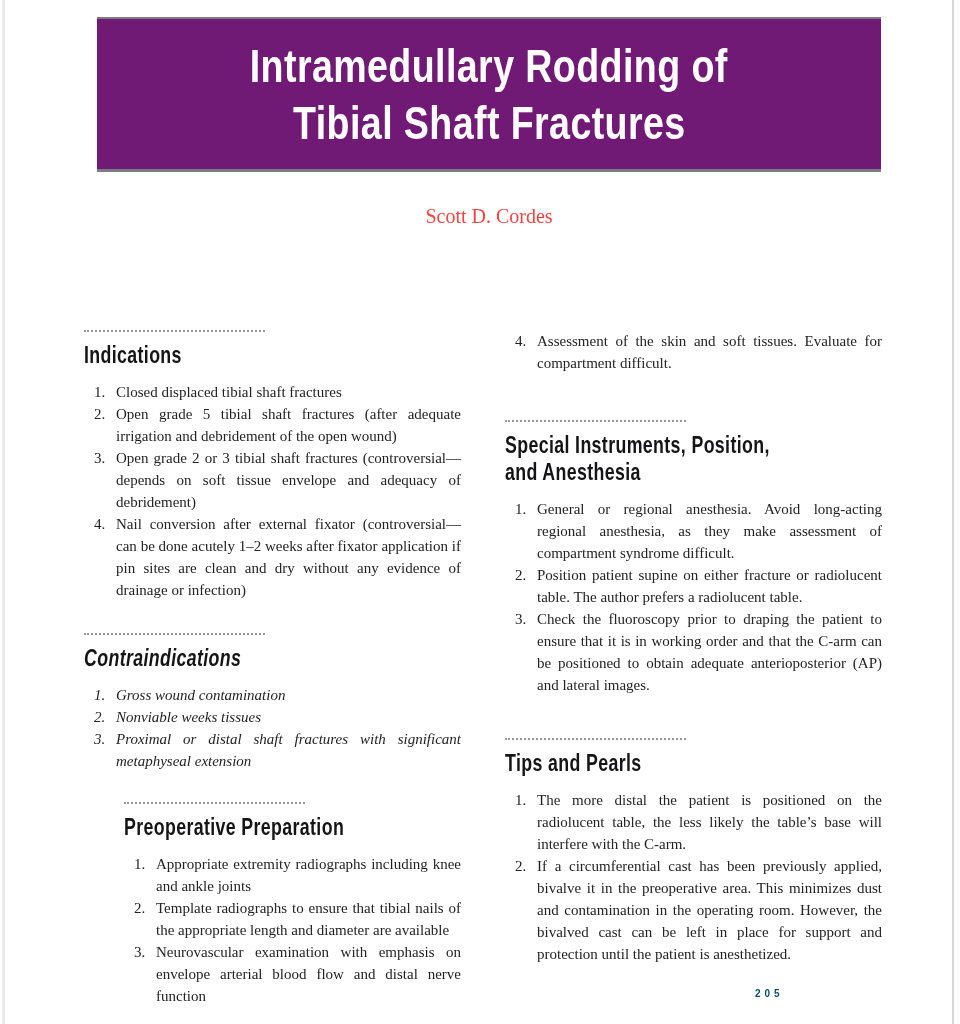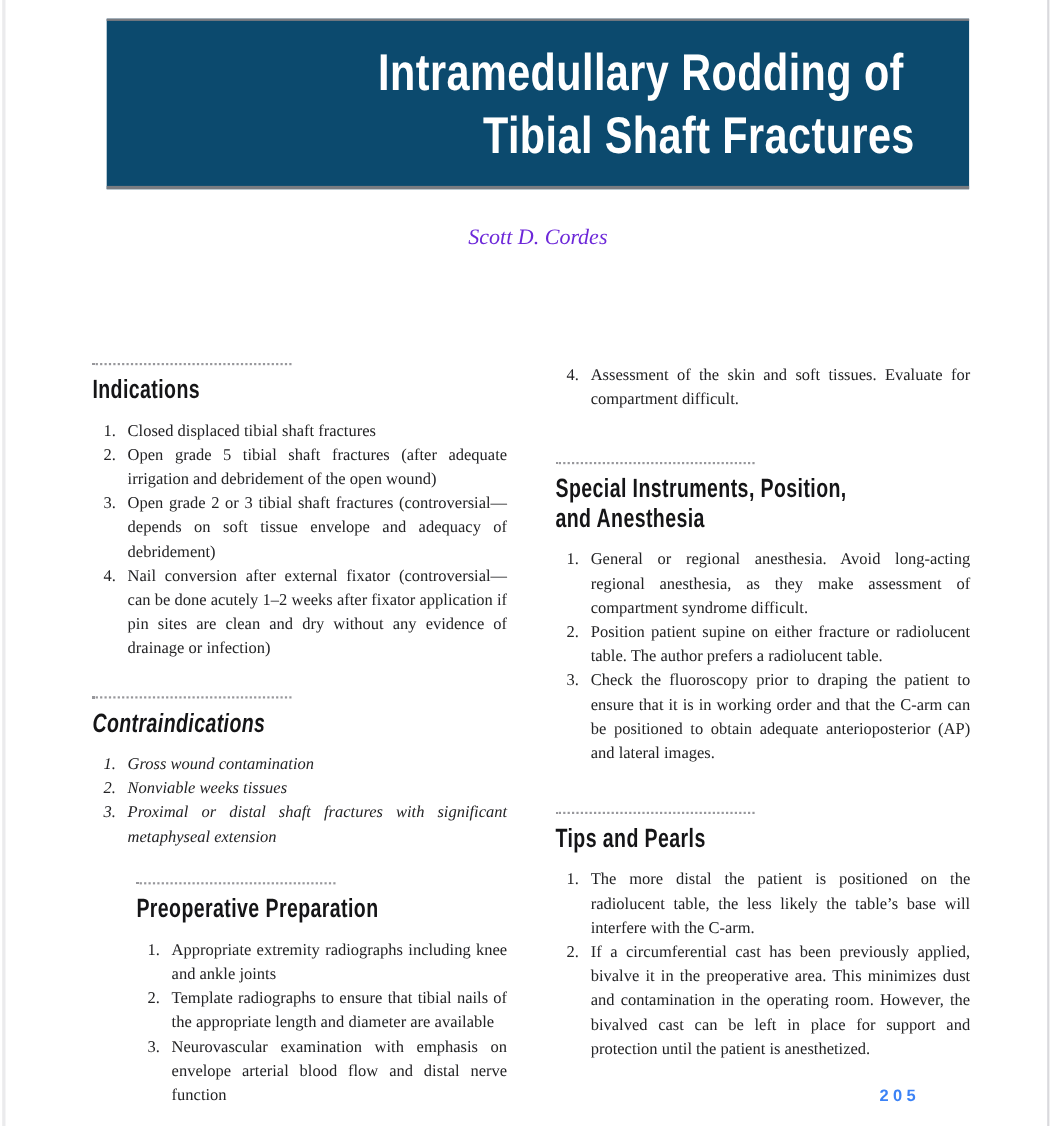--- a/index.html
+++ b/index.html
@@ -14,43 +14,42 @@
   .edge-left {
     position: absolute; left: 2px; top: 0; width: 3px; height: 1024px;
     background: #ebebed;
   }
   .edge-right {
     position: absolute; left: 952px; top: 0; width: 2px; height: 1024px;
     background: #d9d9dd;
   }
   .banner {
     position: absolute; left: 97px; top: 17px; width: 784px; height: 155px;
-    background: #0c4a6e;
+    background: #701a75;
     border-top: 2px solid #7a7c81;
     border-bottom: 3px solid #7a7c81;
     box-sizing: border-box;
-    display: flex; flex-direction: column; align-items: flex-end; justify-content: center;
+    display: flex; flex-direction: column; align-items: center; justify-content: center;
   }
   .title-line {
     color: #ffffff;
     font-family: "Liberation Sans", sans-serif;
     font-weight: 700;
     font-size: 47px;
     line-height: 57px;
     letter-spacing: 0.5px;
     transform: scaleX(0.8);
     white-space: nowrap;
   }
   .author {
     position: absolute; left: 97px; top: 203px; width: 784px;
     text-align: center;
-    font-style: italic;
     font-size: 20px;
     line-height: 26px;
-    color: #6d28d9;
+    color: #ef4444;
   }
   .col {
     position: absolute; top: 330px; width: 377px;
     font-size: 15px; line-height: 22px; color: #232325;
   }
   .col-left  { left: 84px; }
   .col-right { left: 505px; }
   .section { margin: 0; }
   .sec-mt-32 { margin-top: 32px; font-style: italic; }
   .sec-mt-30 { margin-top: 30px; margin-left: 40px; }
@@ -73,26 +72,26 @@
     transform-origin: 0 50%;
     white-space: nowrap;
   }
   .heading div { line-height: 27px; }
   .item { display: flex; padding-left: 10px; }
   .num { flex: none; width: 22px; }
   .txt { flex: 1; text-align: justify; hyphens: none; }
   .continued { margin-bottom: 0; }
   .pagenum {
     position: absolute; top: 988px; left: 755px; width: 126px;
-    text-align: center;
+    text-align: left;
     font-family: "Liberation Sans", sans-serif;
     font-weight: 700;
-    font-size: 15px;
+    font-size: 10px;
     letter-spacing: 4px;
-    color: #3b82f6;
+    color: #0c4a6e;
   }
 </style>
 </head>
 <body>
 
 <div class="page">
 
   <div class="edge-left"></div>
   <div class="edge-right"></div>
 

